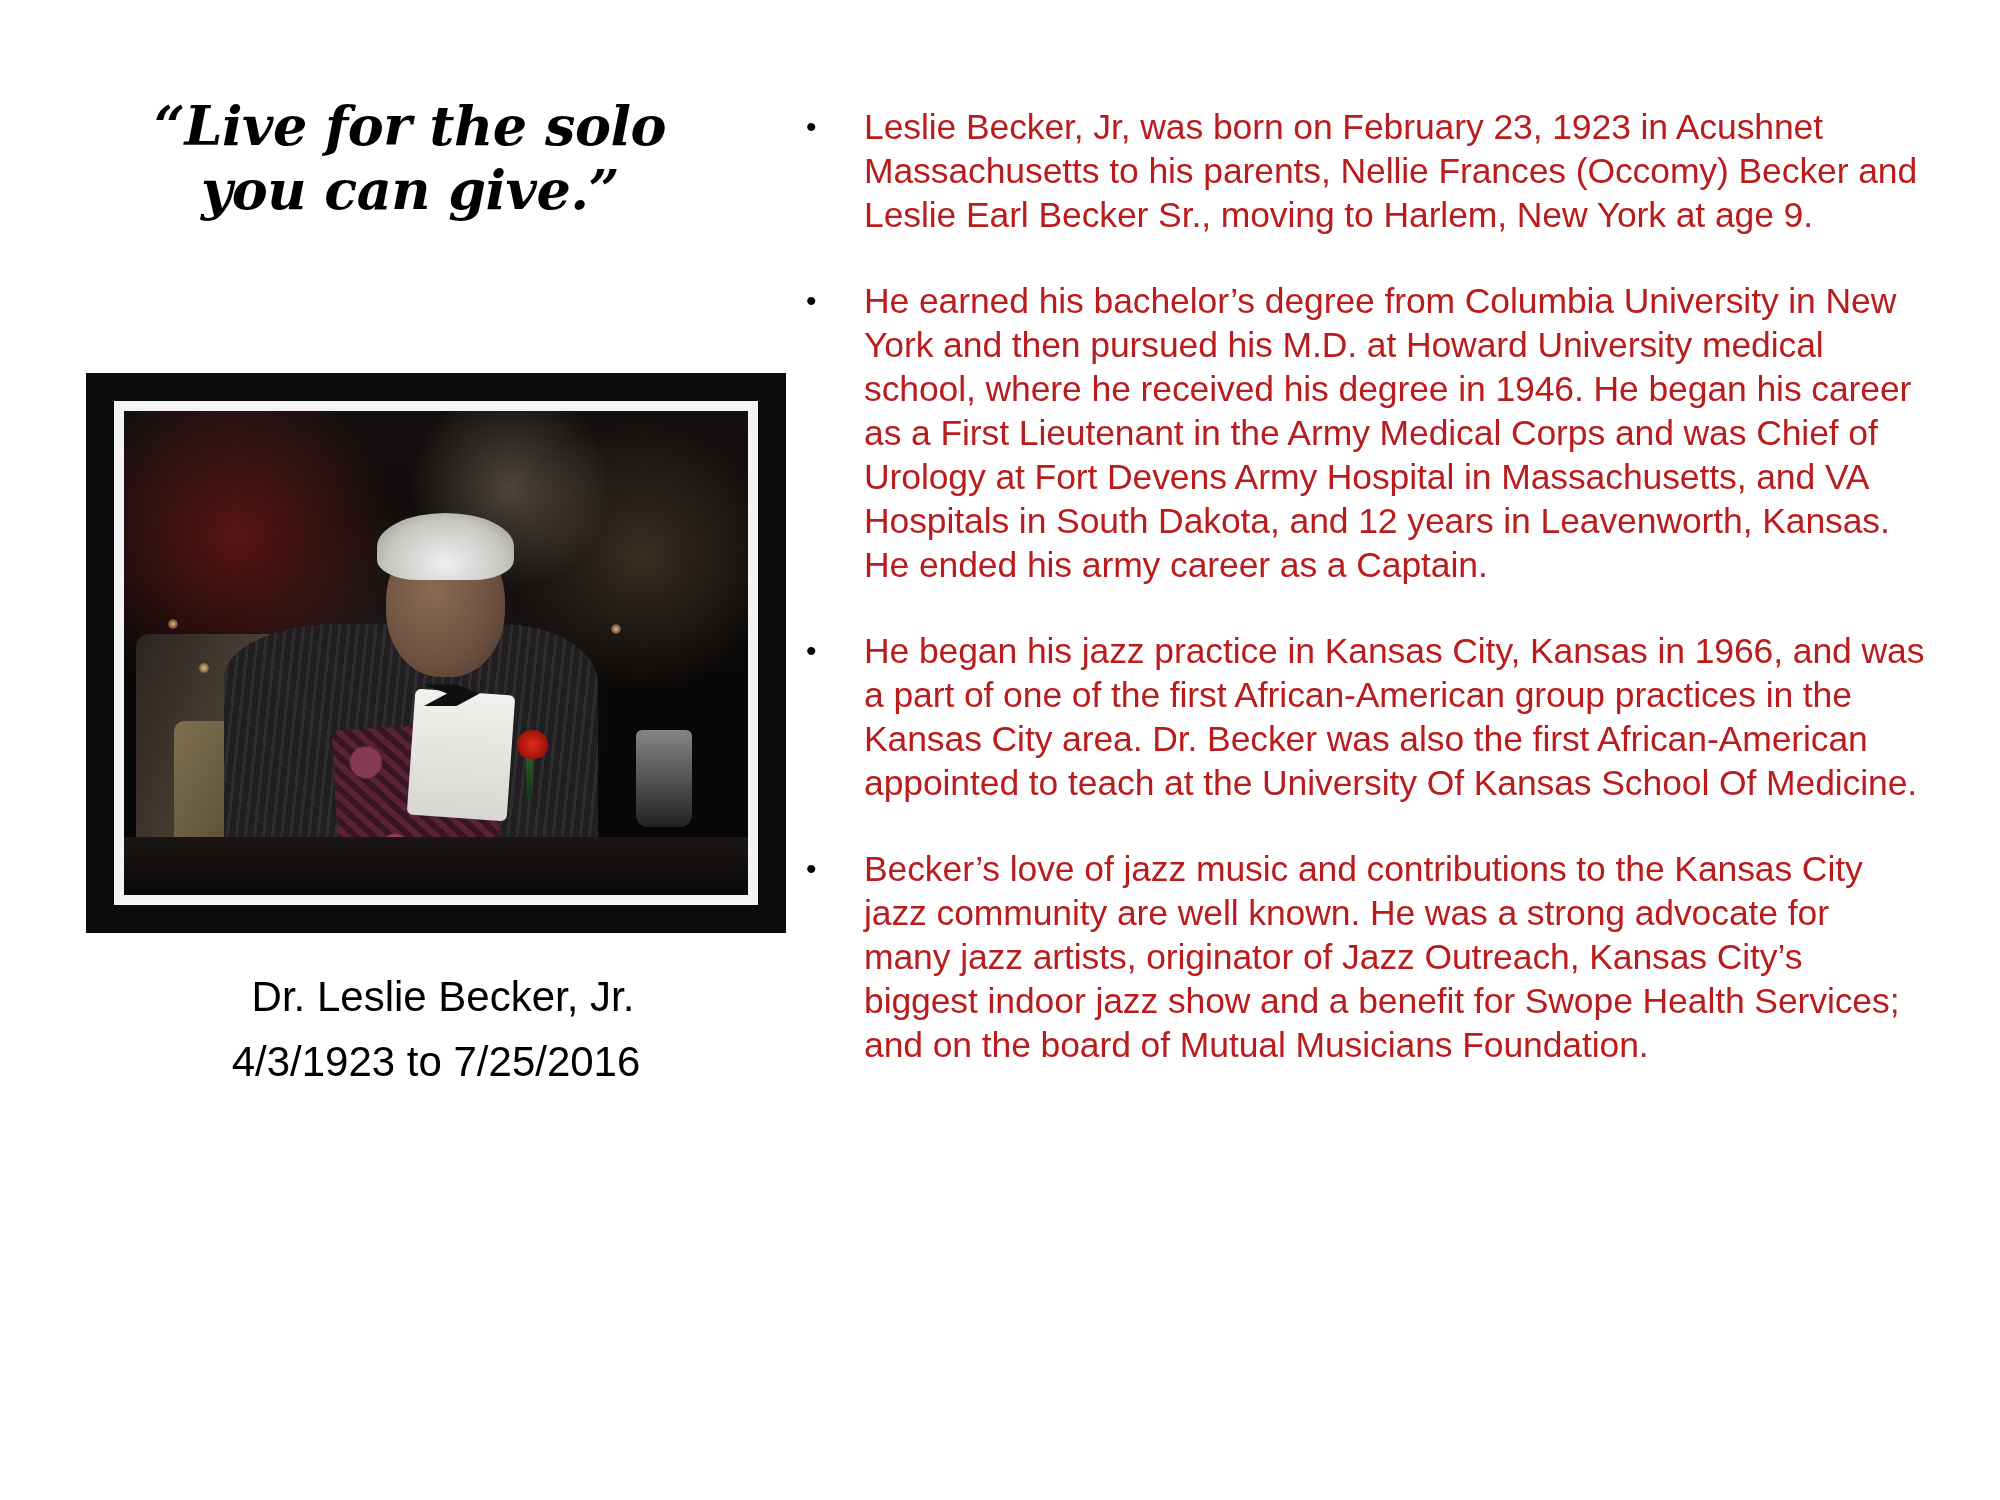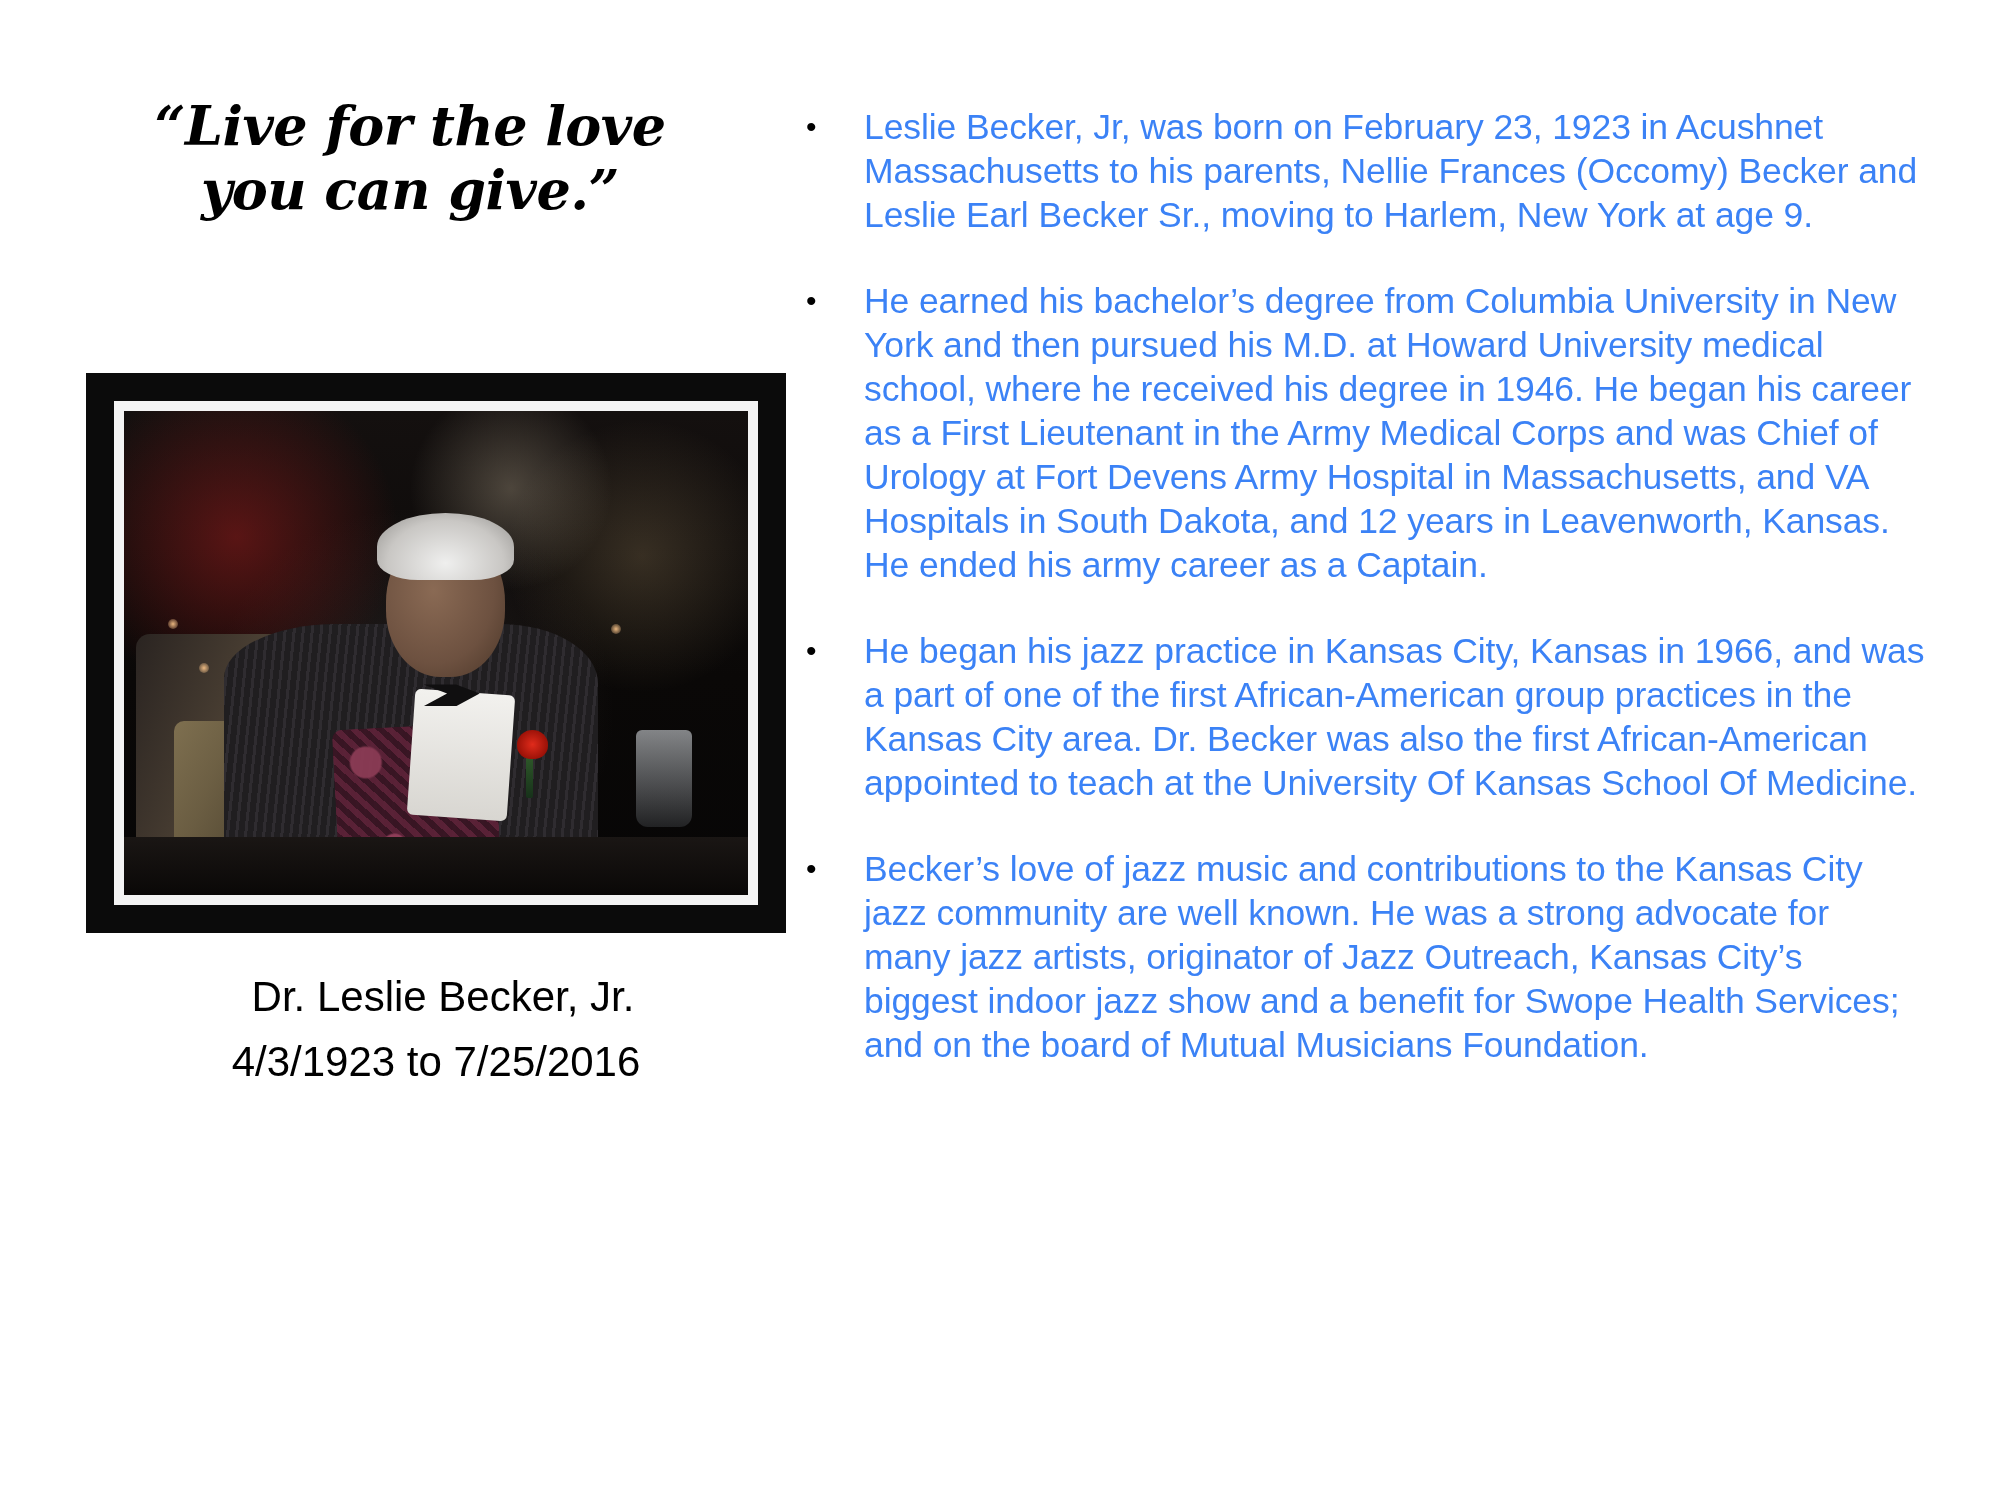--- a/index.html
+++ b/index.html
@@ -198,29 +198,29 @@
     line-height: 44px;
     text-align: left;
     padding-left: 6px;
     color: #000;
   }
   .bullet-text {
     flex: 1 1 auto;
     font-size: 35.5px;
     line-height: 44px;
     letter-spacing: -0.1px;
-    color: #3b82f6;
+    color: #b91c1c;
   }
 </style>
 </head>
 <body>
 
 <div id="left-column">
 
-  <div id="quote">“Live for the love you can give.”</div>
+  <div id="quote">“Live for the solo you can give.”</div>
 
   <div id="portrait-frame">
     <div id="portrait-inner-border">
       <div id="photo">
         <div class="ph" id="ph-chair"></div>
         <div class="ph" id="ph-chair2"></div>
         <div class="ph" id="ph-suit"></div>
         <div class="ph" id="ph-vest"></div>
         <div class="ph" id="ph-shirt"></div>
         <div class="ph" id="ph-bowtie"></div>

